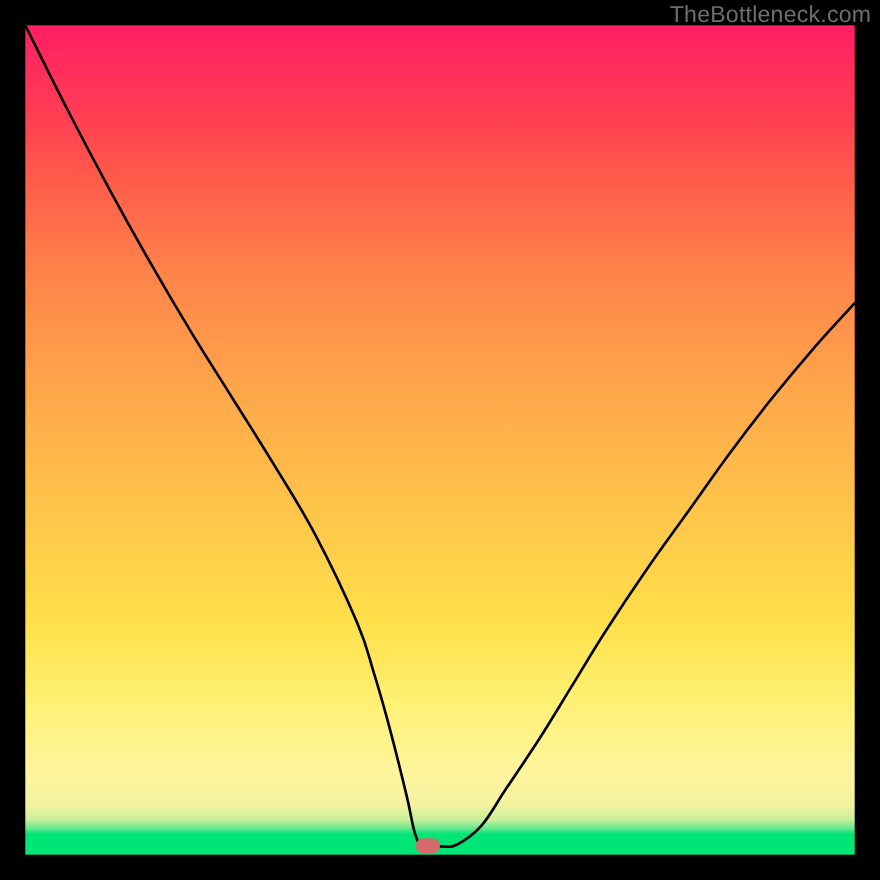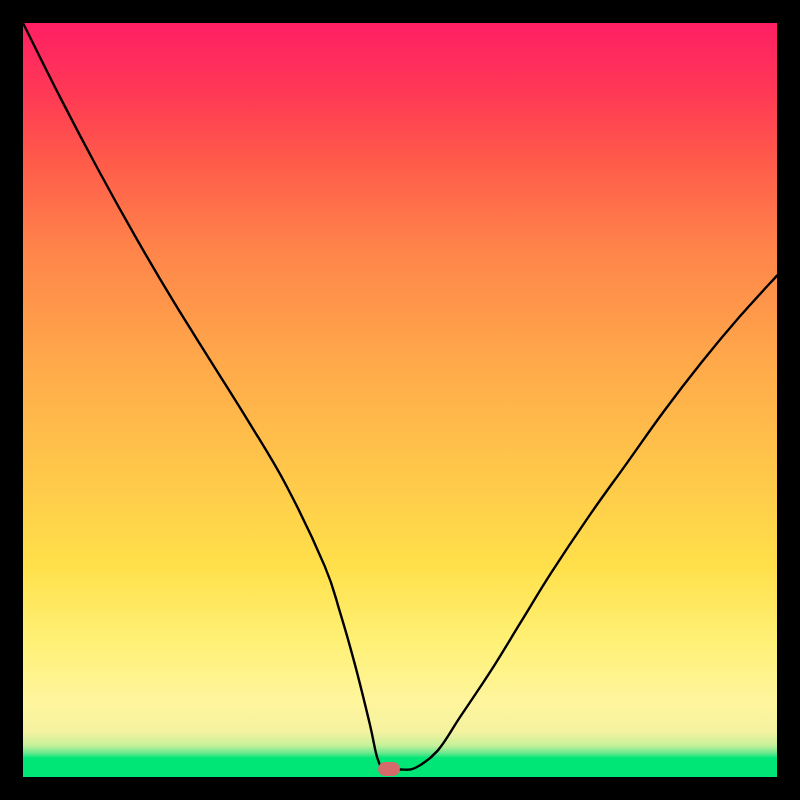--- a/index.html
+++ b/index.html
@@ -72,19 +72,20 @@
     height: 14px;
     border-radius: 7px;
     background: #d46a6a;
     transform: translate(-50%, -50%);
   }
 </style>
 </head>
 <body>
 
 <div class="stage">
+  <div class="watermark">TheBottleneck.com</div>
   <div class="plot">
     <svg class="curve" viewBox="0 0 754 754">
       <path class="curve-path" d="M 0.00 0.00 C 6.79 13.57, 24.13 48.93, 37.70 75.40 C 51.27 101.87, 61.83 121.92, 75.40 147.03 C 88.97 172.14, 99.53 191.14, 113.10 214.89 C 126.67 238.64, 137.23 256.59, 150.80 278.98 C 164.37 301.37, 174.93 317.58, 188.50 339.30 C 202.07 361.02, 212.63 377.23, 226.20 399.62 C 239.77 422.01, 250.33 437.92, 263.90 463.71 C 277.47 489.50, 292.10 520.49, 301.60 542.88 C 311.10 565.27, 311.25 570.48, 316.68 588.12 C 322.11 605.76, 326.33 620.54, 331.76 640.90 C 337.19 661.26, 342.77 684.25, 346.84 701.22 C 350.91 718.19, 351.67 727.01, 354.38 735.15 C 357.09 743.29, 357.85 744.42, 361.92 746.46 C 365.99 748.50, 371.57 746.73, 377.00 746.46 C 382.43 746.19, 385.29 748.35, 392.08 744.95 C 398.87 741.56, 406.56 736.84, 414.70 727.61 C 422.84 718.38, 427.82 707.93, 437.32 693.68 C 446.82 679.43, 456.62 665.40, 467.48 648.44 C 478.34 631.47, 486.78 617.07, 497.64 599.43 C 508.50 581.79, 515.59 569.42, 527.80 550.42 C 540.01 531.42, 551.93 513.55, 565.50 493.87 C 579.07 474.19, 589.63 460.09, 603.20 441.09 C 616.77 422.09, 627.33 406.63, 640.90 388.31 C 654.47 369.99, 665.03 356.26, 678.60 339.30 C 692.17 322.33, 702.73 309.67, 716.30 294.06 C 729.87 278.45, 747.21 260.05, 754.00 252.59"></path>
     </svg>
     <div class="marker" style="left: 365.69px; top: 746.46px;"></div>
   </div>
 </div>
 
 </body></html>

